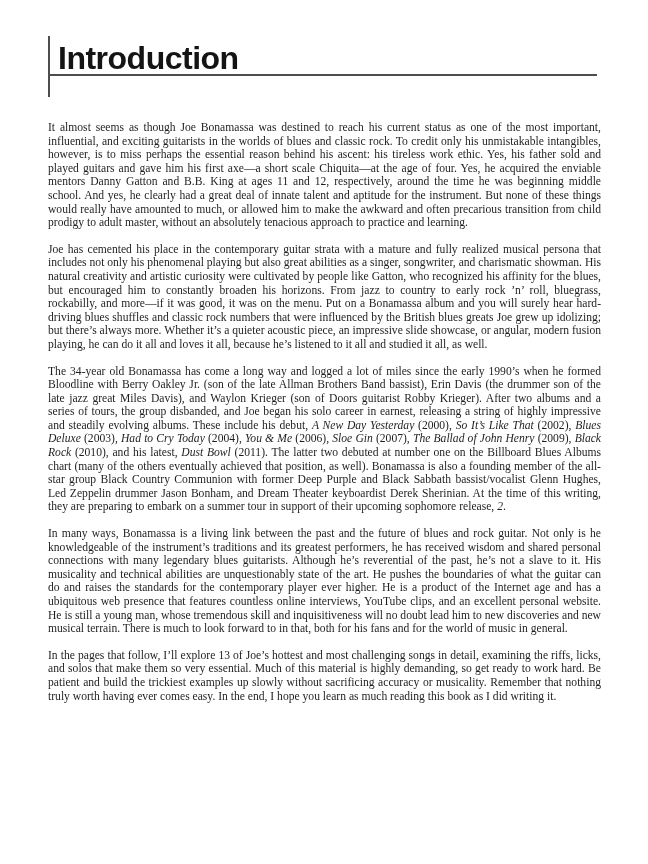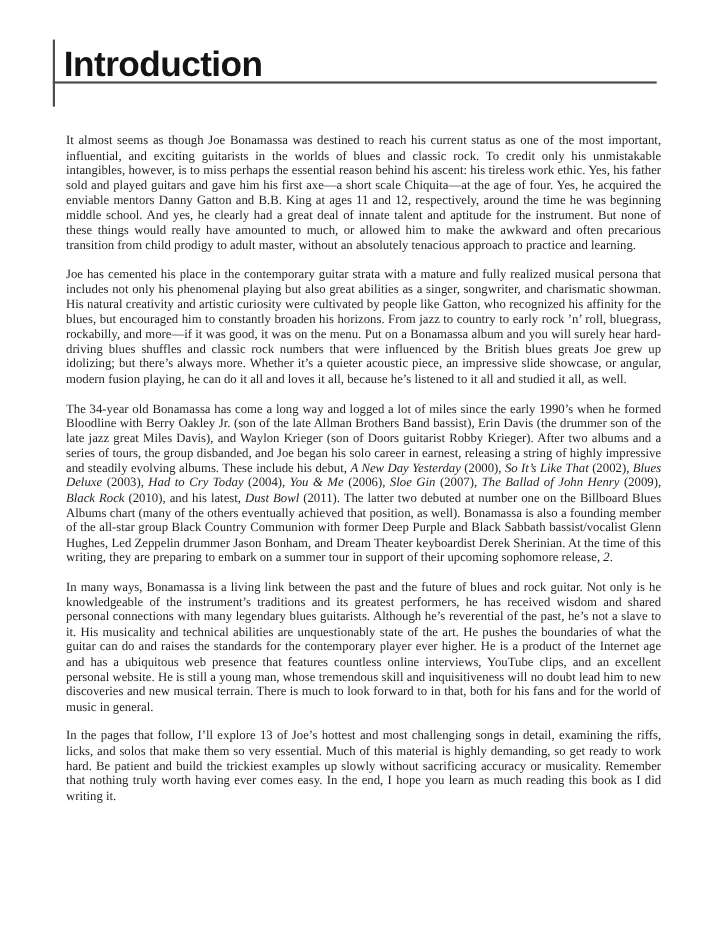--- a/index.html
+++ b/index.html
@@ -49,21 +49,21 @@
   .body-text {
     position: absolute;
     left: 48px;
     top: 121px;
     width: 553px;
     text-align: justify;
     font-size: 11.6px;
     line-height: 13.6px;
   }
   .para {
-    margin: 0 0 13px 12px;
+    margin: 0 0 13px 0;
   }
   .para em {
   }
   
   .footer {
     position: absolute;
     left: 48px;
     top: 826px;
     width: 560px;
     height: 20px;

